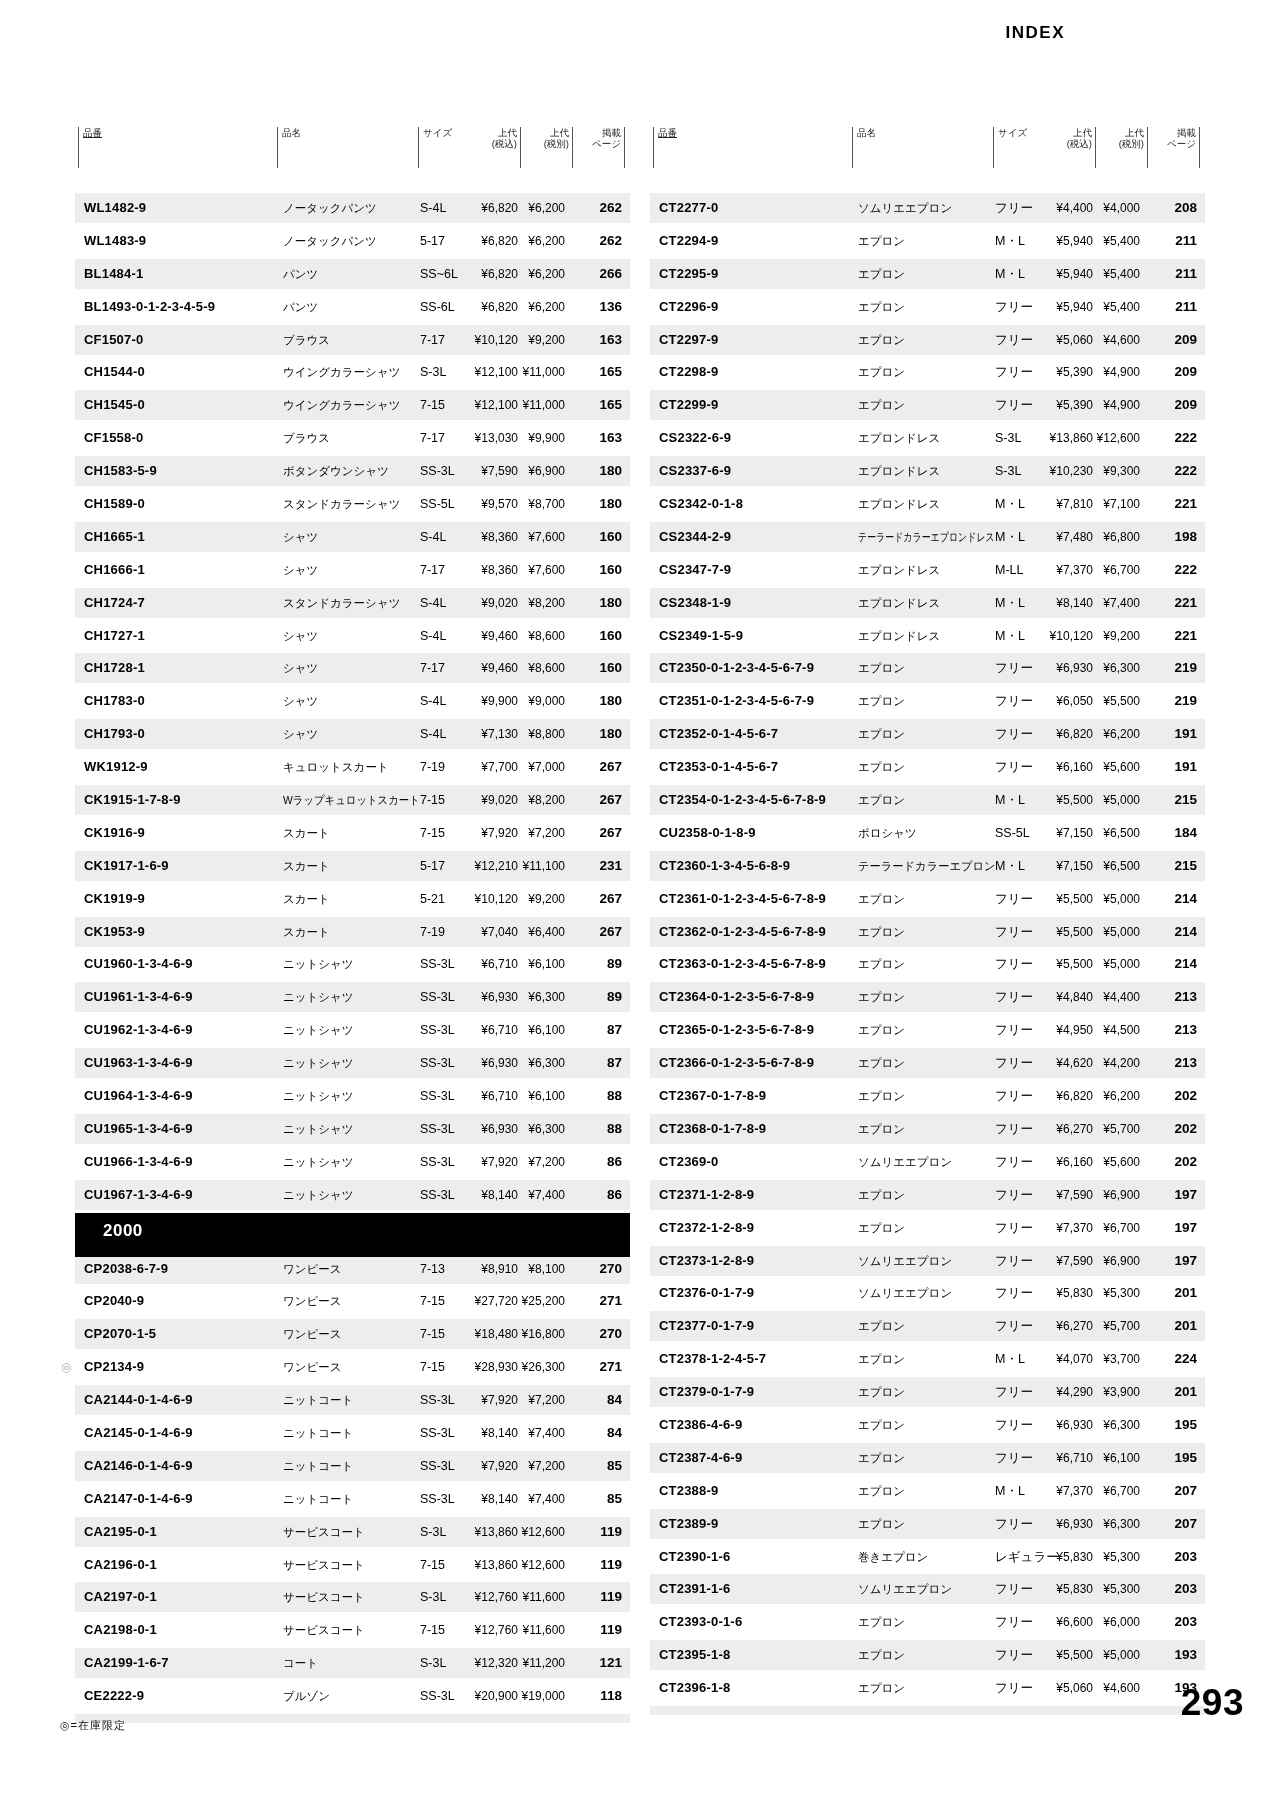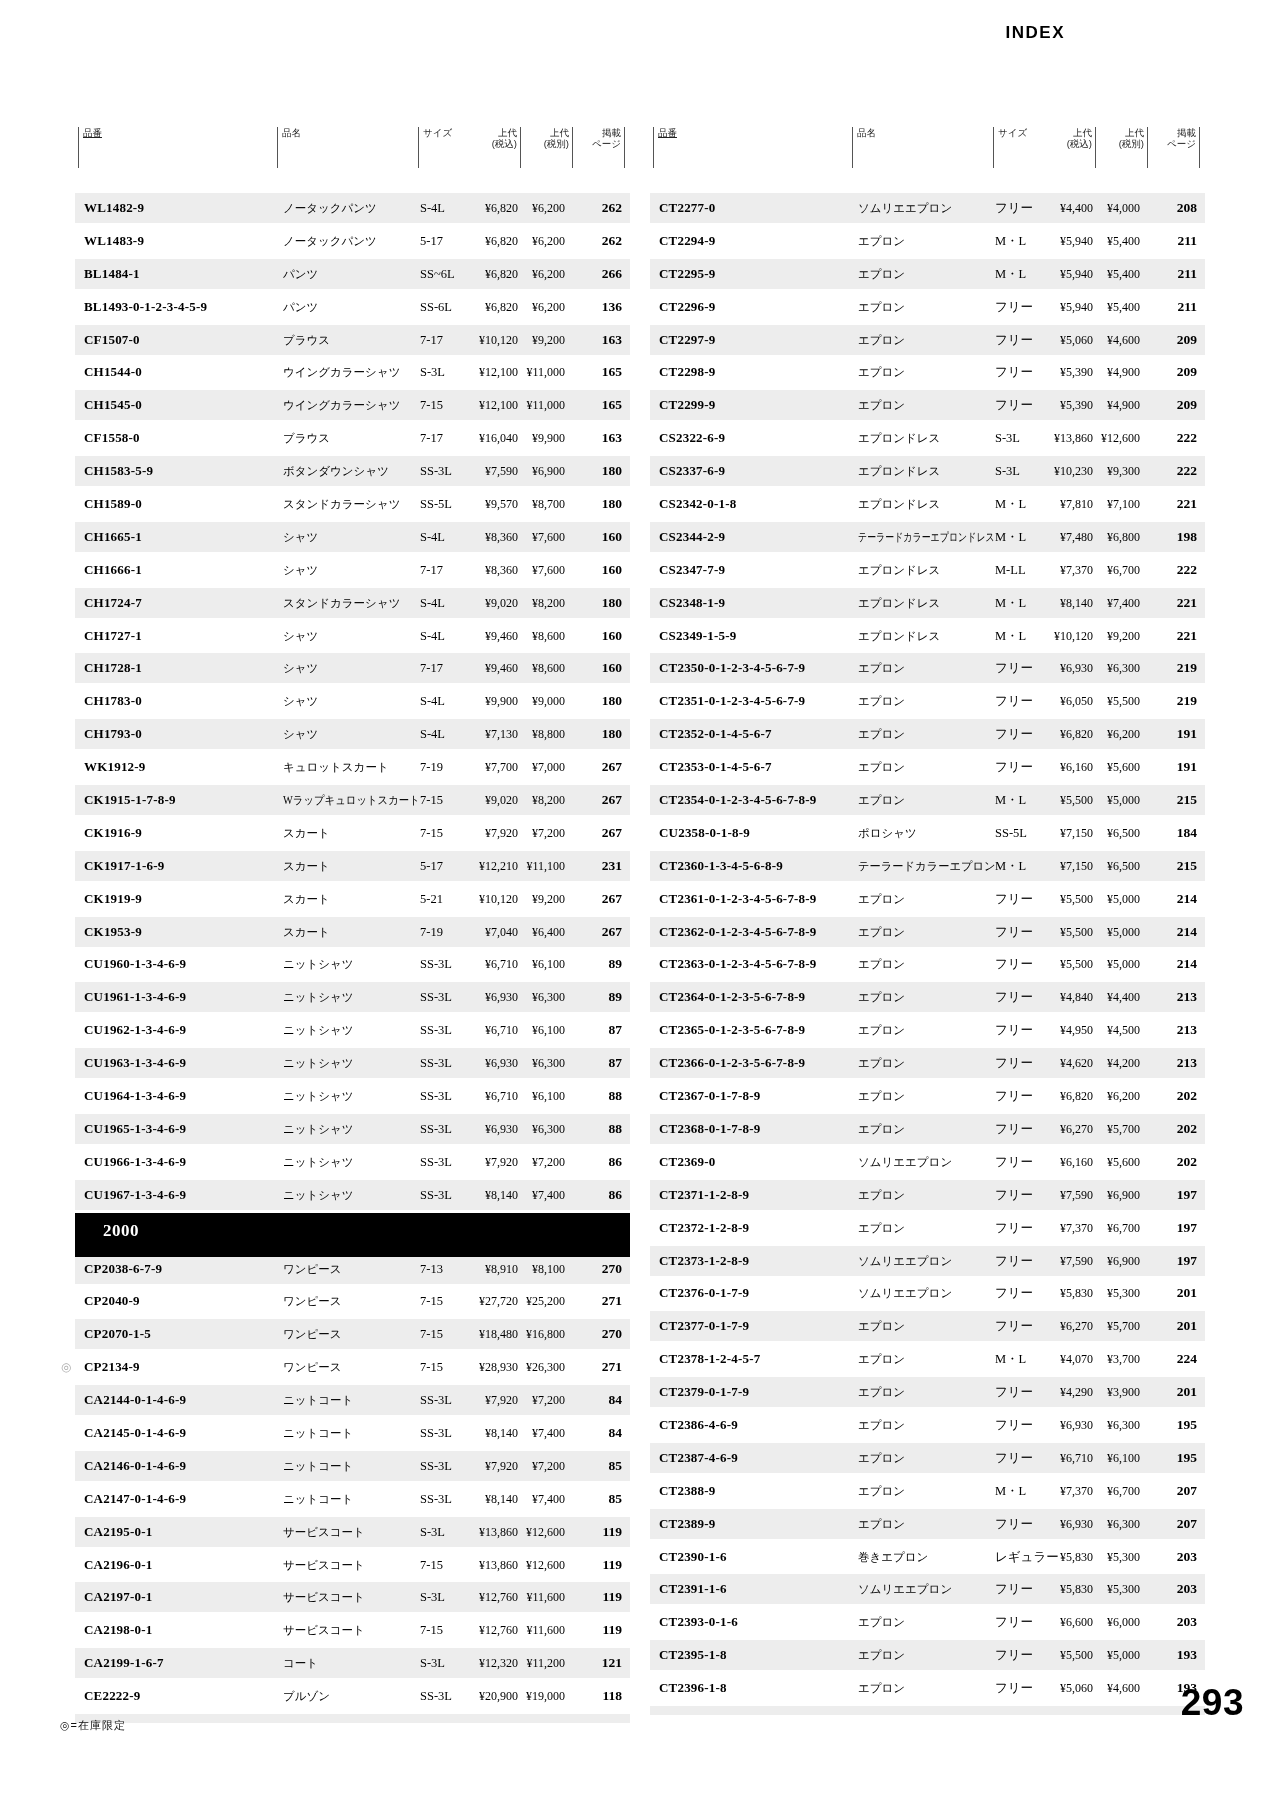--- a/index.html
+++ b/index.html
@@ -22,21 +22,21 @@
   }
   .h-left{border-left:1px solid #555;padding-left:4px;}
   .h-right{border-right:1px solid #555;padding-right:3px;text-align:right;}
   .h-code{left:3px;text-decoration:underline;}
   .h-name{left:202px;}
   .h-size{left:343px;}
   .h-incl{right:109px;}
   .h-excl{right:57px;}
   .h-page{right:5px;}
   .h em{display:block;font-style:normal;margin-left:9px;}
-  .tbody{position:relative;font-family:Liberation Serif, serif;}
+  .tbody{position:relative;}
   .row{position:relative;height:30px;margin-bottom:2.9px;}
   .tbody .row:nth-child(odd){background:#ededed;}
   .row span{position:absolute;top:0;line-height:30px;white-space:nowrap;}
   .code{left:9px;font-size:13px;font-weight:bold;letter-spacing:0.2px;}
   .name{left:208px;width:137px;font-size:11.5px;display:inline-block;}
   .size{left:345px;font-size:12.5px;}
   .price{text-align:right;font-size:12px;}
   .price.incl{right:112px;}
   .price.excl{right:65px;}
   .pageno{right:8px;text-align:right;font-size:13.5px;font-weight:bold;}
@@ -144,21 +144,21 @@
     <span class="size">7-15</span>
     <span class="price incl">¥12,100</span>
     <span class="price excl">¥11,000</span>
     <span class="pageno">165</span>
   </div>
       <div class="row">
     <span class="limited-mark"></span>
     <span class="code">CF1558-0</span>
     <span class="name shrink">ブラウス</span>
     <span class="size">7-17</span>
-    <span class="price incl">¥16,040</span>
+    <span class="price incl">¥13,030</span>
     <span class="price excl">¥9,900</span>
     <span class="pageno">163</span>
   </div>
       <div class="row">
     <span class="limited-mark"></span>
     <span class="code">CH1583-5-9</span>
     <span class="name shrink">ボタンダウンシャツ</span>
     <span class="size">SS-3L</span>
     <span class="price incl">¥7,590</span>
     <span class="price excl">¥6,900</span>

